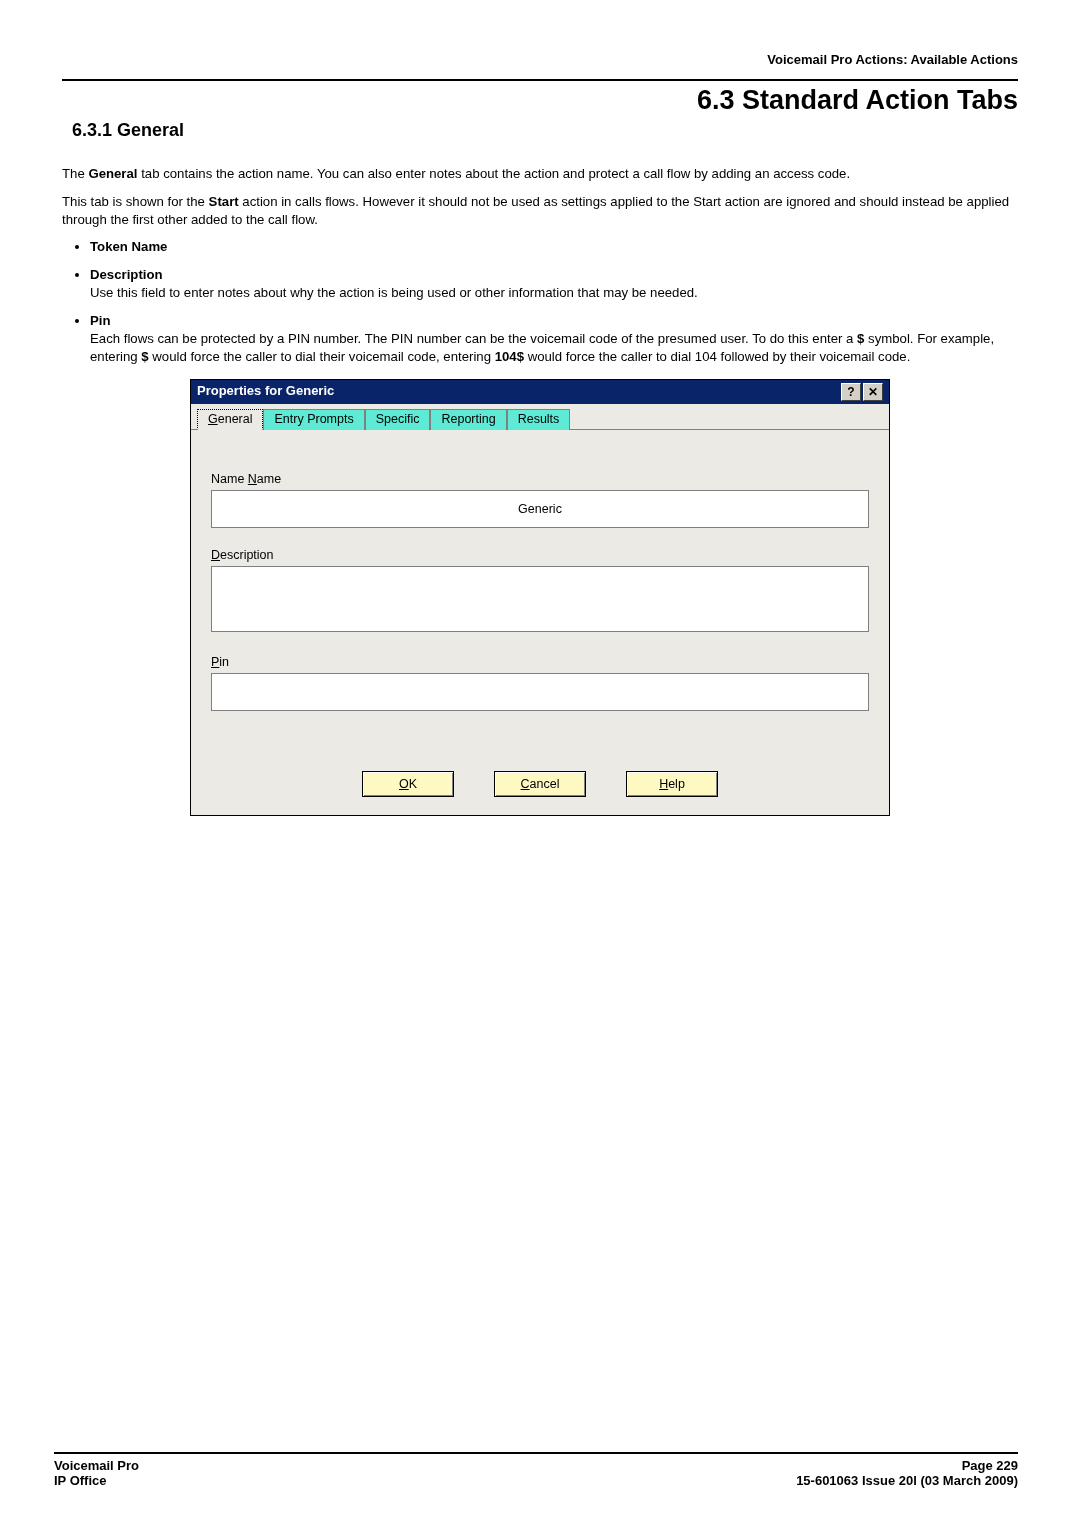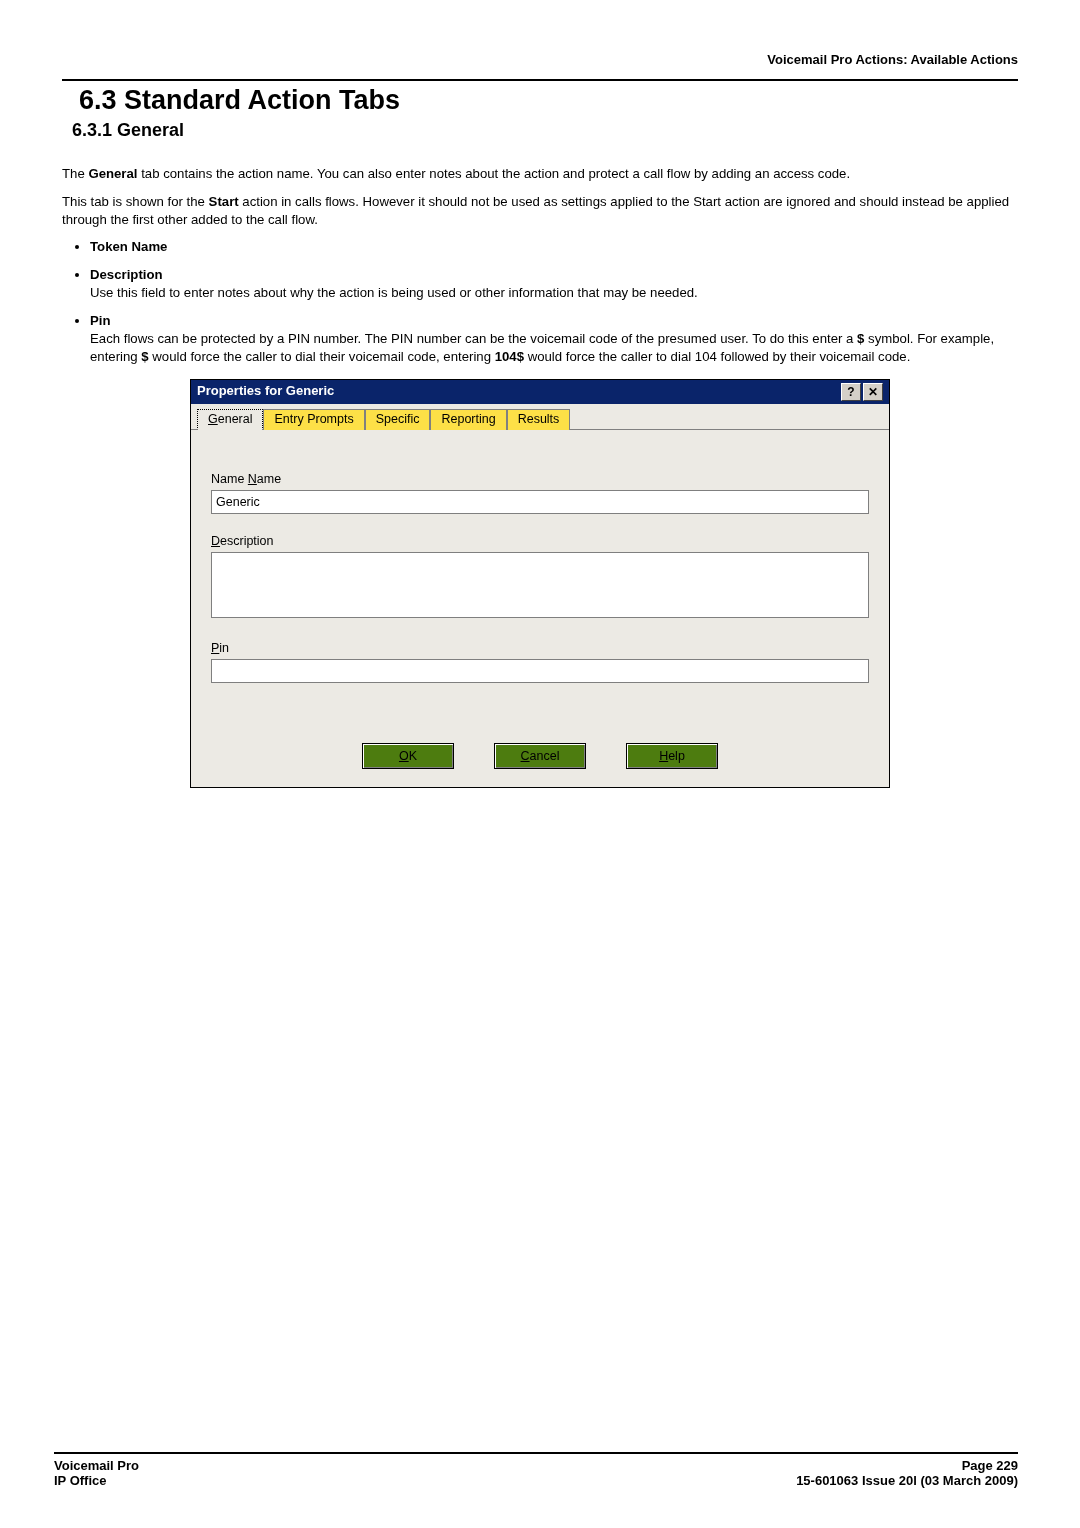--- a/index.html
+++ b/index.html
@@ -22,21 +22,22 @@
     margin-bottom: 12px;
   }
   hr.top-rule {
     border: none;
     border-top: 2px solid #000;
     margin: 0 0 4px 0;
   }
   h1.section-title {
     font-size: 27px;
     font-weight: bold;
-    margin: 4px 0 2px 17px;
+    margin: 4px 0 2px 4px;
+    text-align: right;
   }
   h2.sub-title {
     font-size: 18px;
     font-weight: bold;
     margin: 4px 0 24px 10px;
   }
   .body-text {
     font-size: 13.2px;
     line-height: 1.35;
     margin: 0 0 10px 0;
@@ -98,21 +99,21 @@
     padding: 4px 6px 0 6px;
     border-bottom: 1px solid #808080;
     font-family: Tahoma, sans-serif;
     font-size: 12.5px;
   }
   .tab {
     border: 1px solid #808080;
     border-bottom: none;
     padding: 2px 10px 3px 10px;
     margin-right: 0;
-    background: #fde047;
+    background: #5eead4;
     position: relative;
     top: 1px;
     color: #000;
   }
   .tab.active {
     border: 1px dotted #000;
     border-bottom: 1px solid #eceae4;
     font-weight: normal;
     background: #eceae4;
     z-index: 2;
@@ -127,23 +128,24 @@
   .fld-label {
     margin: 14px 0 4px 0;
   }
   .fld-label .ul { text-decoration: underline; }
   .fld-input {
     width: 100%;
     border: 1px solid #7f7f7f;
     background: #fff;
     font-family: Tahoma, sans-serif;
     font-size: 12.5px;
-    padding: 11px 4px;
+    padding: 18px 4px;
     box-sizing: border-box;
     height: 22px;
+    text-align: center;
   }
   .fld-textarea {
     width: 100%;
     border: 1px solid #7f7f7f;
     background: #fff;
     font-family: Tahoma, sans-serif;
     font-size: 12.5px;
     padding: 2px 4px;
     box-sizing: border-box;
     height: 66px;
@@ -151,21 +153,21 @@
   }
   .dialog-buttons {
     display: flex;
     justify-content: center;
     gap: 40px;
     padding: 40px 0 18px 0;
   }
   .dlg-btn {
     min-width: 92px;
     height: 26px;
-    background: #4d7c0f;
+    background: #fef9c3;
     border: 1px solid #000;
     box-shadow: inset 1px 1px 0 #fff, inset -1px -1px 0 #808080;
     font-family: Tahoma, sans-serif;
     font-size: 12.5px;
     cursor: pointer;
   }
   .dlg-btn .ul { text-decoration: underline; }
   
   .footer {
     position: absolute;

